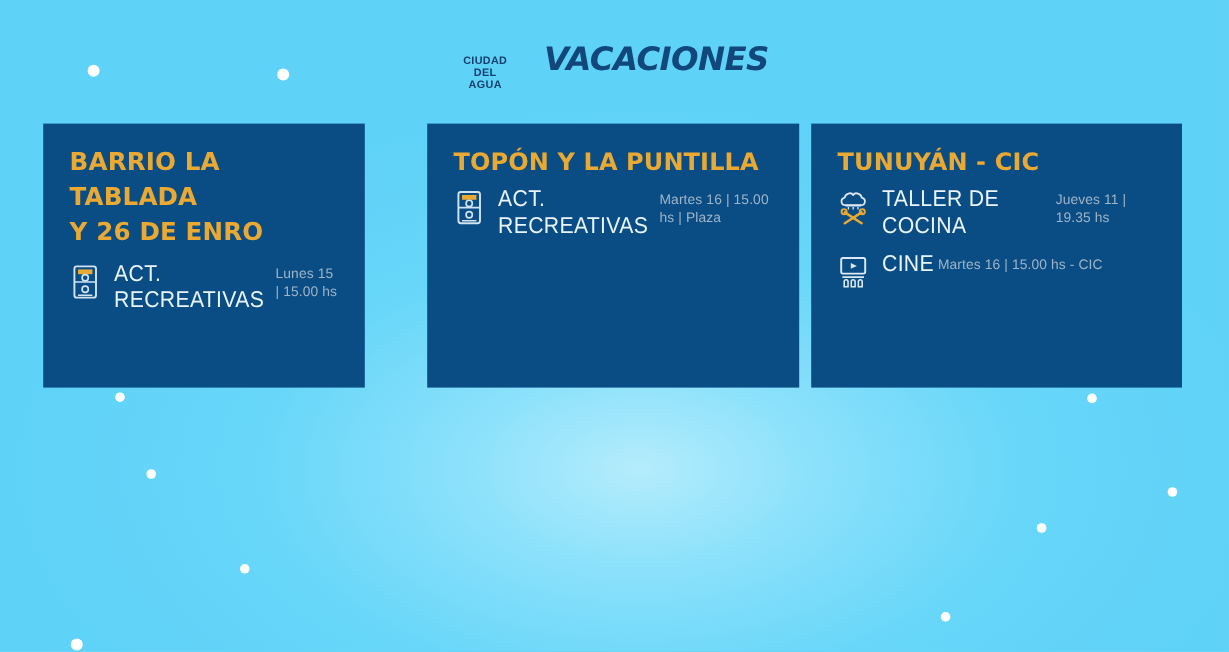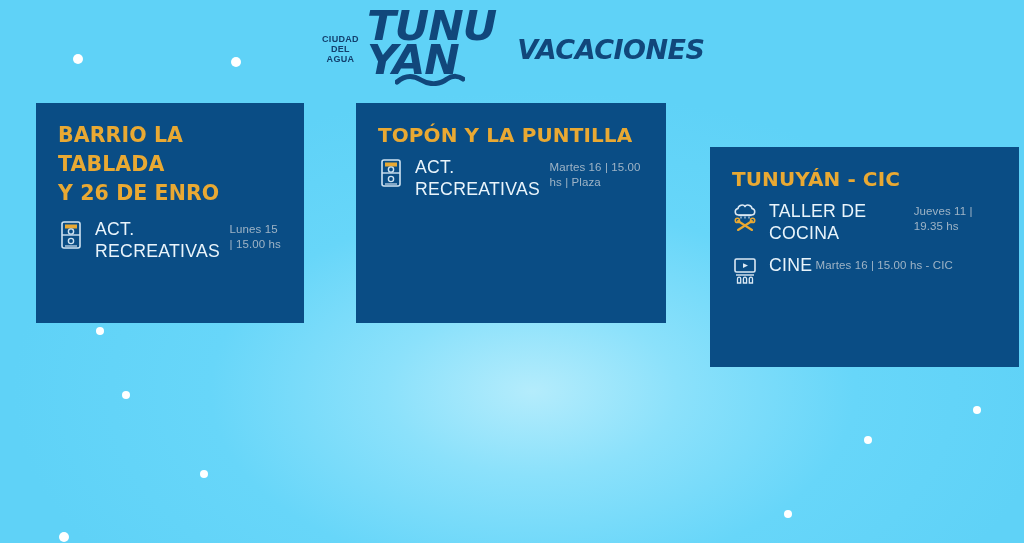--- a/index.html
+++ b/index.html
@@ -50,21 +50,21 @@
 
   
   #cards{ position:absolute; left:0; top:103px; width:1024px; height:220px; }
   .card{
     position:absolute; top:0; height:220px;
     background:#0a4d85;
     padding:18px 22px 0 22px;
   }
   #card-0{ left:36px;  width:268px; }
   #card-1{ left:356px; width:310px; }
-  #card-2{ left:710px; width:309px;margin-top:44px; }
+  #card-2{ left:676px; width:309px; }
 
   .card-title{
     color:#e9a933; font-weight:bold; font-size:20px; line-height:29px;
     letter-spacing:.1px; white-space:pre-line;
     font-family:"DejaVu Sans", sans-serif;
   }
   #card-0 .card-title{ font-size:20.5px; }
 
   .events{ margin-top:6px; }
   .event{ display:flex; align-items:flex-start; gap:11px; margin-bottom:14px; }
@@ -101,27 +101,20 @@
 
 <div id="header">
   <div id="logo-wrap">
 
     <div id="brand">
       <div id="brand-sub">
         <div>CIUDAD</div>
         <div>DEL</div>
         <div>AGUA</div>
       </div>
-      <div id="brand-words">
-        <span class="brand-line">TUNU</span>
-        <span class="brand-line">YAN</span>
-        <svg id="brand-wave" width="70" height="13" viewBox="0 0 70 13">
-          <path d="M2 9 C10 2, 18 2, 26 7 C34 12, 44 12, 52 6 C58 2, 64 3, 68 6" fill="none" stroke="#11477b" stroke-width="5" stroke-linecap="round"></path>
-        </svg>
-      </div>
     </div>
 
     <div id="tagline">
       <span class="tag-line1">VACACIONES</span>
     </div>
 
   </div>
 </div>
 
 <div id="cards">

